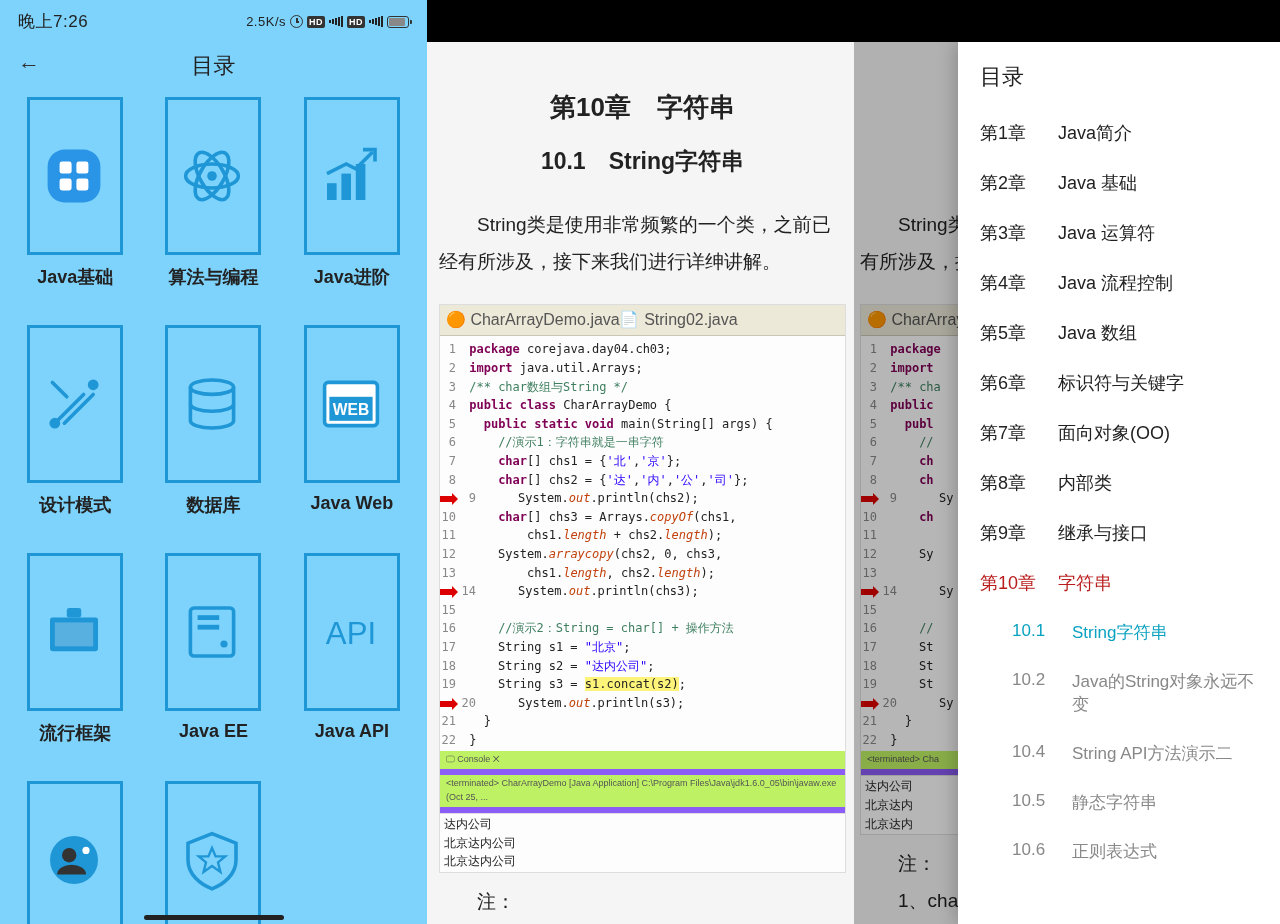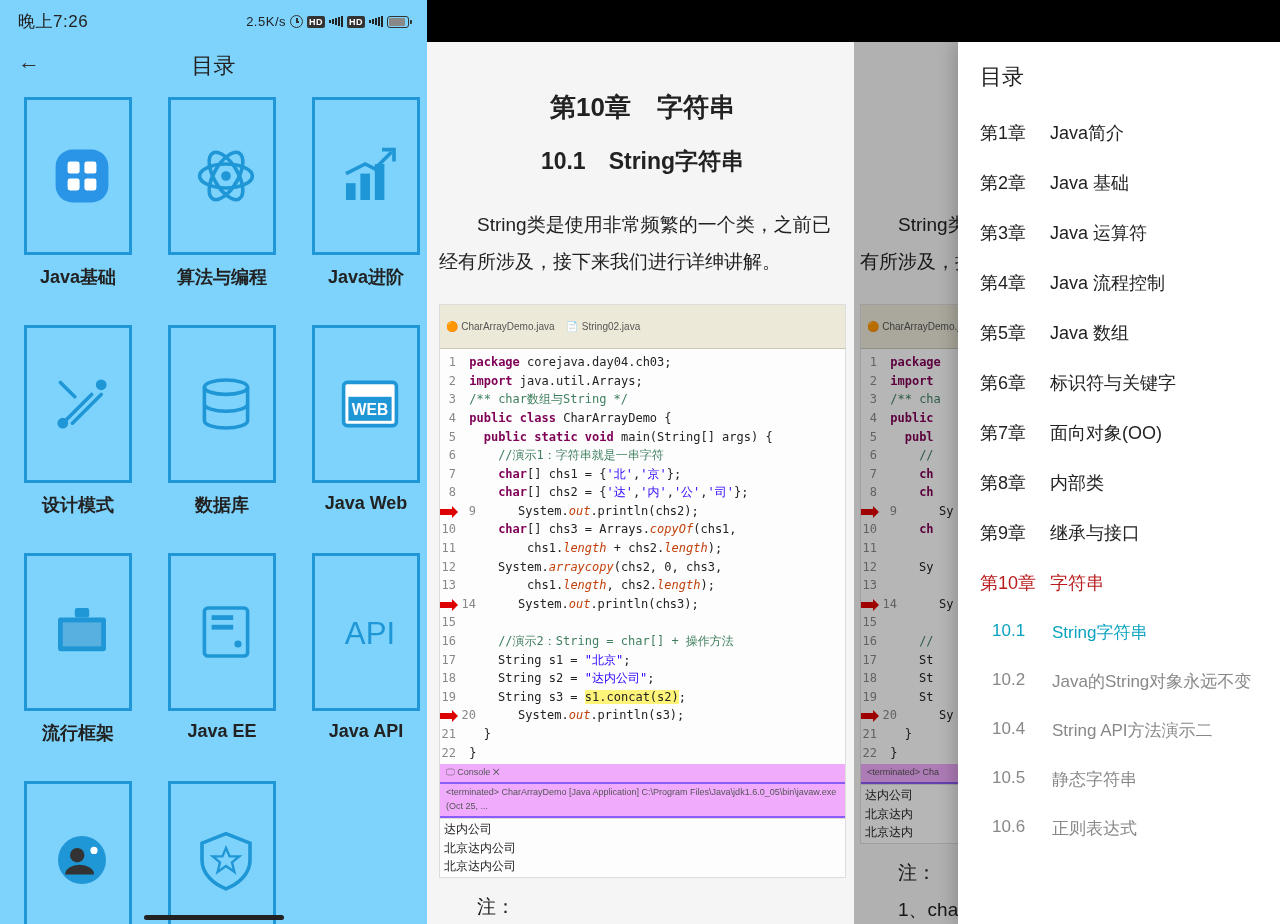--- a/index.html
+++ b/index.html
@@ -19,59 +19,59 @@
   .batt i { position:absolute; left:1px; top:1px; bottom:1px; width:16px; background:#888; border-radius:1px; }
   .alarm { width:13px; height:13px; border:1.5px solid #333; border-radius:50%; position:relative; display:inline-block;}
   .alarm::before,.alarm::after{content:"";position:absolute;background:#333;}
   .alarm::before{left:5px;top:2px;width:1.5px;height:4px}
   .alarm::after{left:5px;top:5px;width:3px;height:1.5px}
   .topbar { position:relative; text-align:center; padding:12px 0 16px; }
   .topbar .back { position:absolute; left:18px; top:10px; font-size:22px; color:#333; }
   .topbar .title { font-size:22px; font-weight:500; }
   .grid { display:grid; grid-template-columns:repeat(3,1fr); column-gap:15px; row-gap:14px; padding:0 24px;gap:36px; }
   .tile { display:flex; flex-direction:column; align-items:center; gap:10px; }
-  .tile .box { width:108px; height:158px; border:3px solid #1f96d6; display:flex; align-items:center; justify-content:center;padding-left:8px; }
+  .tile .box { width:96px; height:158px; border:3px solid #1f96d6; display:flex; align-items:center; justify-content:flex-start;padding-left:8px; }
   .tile .box svg { width:72px; height:72px; }
   .tile .lbl { font-size:18px; font-weight:600; }
   .homeind { position:absolute; bottom:4px; left:50%; transform:translateX(-50%); width:140px; height:5px; border-radius:3px; background:#222; }
   
   .article { background:#f5f5f5; height:100%; padding:30px 8px 0 12px; font-size:19px; line-height:1.95; color:#222; overflow:hidden; }
   .article h1 { text-align:center; font-size:26px; font-weight:700; margin:10px 0 6px; }
   .article h2 { text-align:center; font-size:23px; font-weight:700; margin-bottom:22px; }
   .article p { text-indent:2em; }
   .codeimg { margin:24px 0 10px; border:1px solid #ddd; background:#fdfdfd; font-size:12px; line-height:1.55; }
-  .codeimg .tabs { background:#ece9d8; border-bottom:1px solid #c9c6b6; padding:14px 6px; font-size:10px; color:#555; display:flex; gap:12px;}
+  .codeimg .tabs { background:#ece9d8; border-bottom:1px solid #c9c6b6; padding:3px 6px; font-size:16px; color:#555; display:flex; gap:0;}
   .codeimg pre { margin:0; padding:4px 4px 2px 0; font-family:Menlo, Consolas, monospace; white-space:pre; overflow:hidden;}
   .codeimg .gut { color:#888; display:inline-block; width:22px; text-align:right; padding-right:6px; }
   .kw{color:#7f0055;font-weight:bold}.str{color:#2a00ff}.cm{color:#3f7f5f}.it{font-style:italic;color:#c2410c}
   .hl{background:#fff47a}
   .arrow{position:relative;padding-left:20px}
   .arrow::before{content:"";position:absolute;left:0;top:5px;width:14px;height:6px;background:#d00}
   .arrow::after{content:"";position:absolute;left:12px;top:2px;border:6px solid transparent;border-left-color:#d00}
   .console { background:#fdfdfd; border-top:1px solid #ddd; font-family:Menlo, Consolas, monospace; white-space:pre; padding:1px 4px; font-size:12px; }
-  .consolehdr{background:#f0abfc;border-bottom:2px solid #8b5cf6;padding:2px 6px;font-size:9px;color:#555}
+  .consolehdr{background:#bef264;border-bottom:6px solid #8b5cf6;padding:2px 6px;font-size:9px;color:#555}
   
   .screen2 { width:427px; height:924px; position:relative; }
   .bar2 { position:absolute; top:0; left:0; right:0; height:42px; background:#000; }
   .screen2 .article { position:absolute; top:42px; left:0; right:0; bottom:0; }
   
   .screen3 { width:426px; height:924px; position:relative; }
   .screen3 .bgart { position:absolute; inset:0; top:42px; filter:none; overflow:hidden;}
   .screen3 .bgart .article{padding-left:6px; padding-right:0;}
   .screen3 .bar3 { position:absolute; top:0; left:0; right:0; height:42px; background:#000; }
   .scrim { position:absolute; inset:0; top:42px; background:rgba(0,0,0,.28); }
   .drawer { position:absolute; top:42px; right:0; bottom:0; width:322px; background:#fff; box-shadow:-4px 0 16px rgba(0,0,0,.2); overflow:hidden; }
   .drawer .dh { font-size:22px; font-weight:500; padding:20px 22px 16px; }
   .chlist { }
-  .ch { padding:13px 22px; font-size:18px; color:#222; display:flex; gap:8px; }
+  .ch { padding:13px 22px; font-size:18px; color:#222; display:flex; gap:16px; }
   .ch .n{min-width:62px;}
   .ch.active { color:#b91c1c; }
   .sublist .sub { padding:13px 22px 13px 34px; font-size:17px; color:#888; display:flex; gap:16px; }
   .sublist .sub.on { color:#0aa2c0; }
-  .sublist .sub .sn{min-width:44px;}
+  .sublist .sub .sn{min-width:44px;margin-left:20px;}
 </style>
 </head>
 <body>
 
 <div class="screens">
 
   <div class="screen1">
     <div class="statusbar">
       <span>晚上7:26</span>
       <span class="right">

